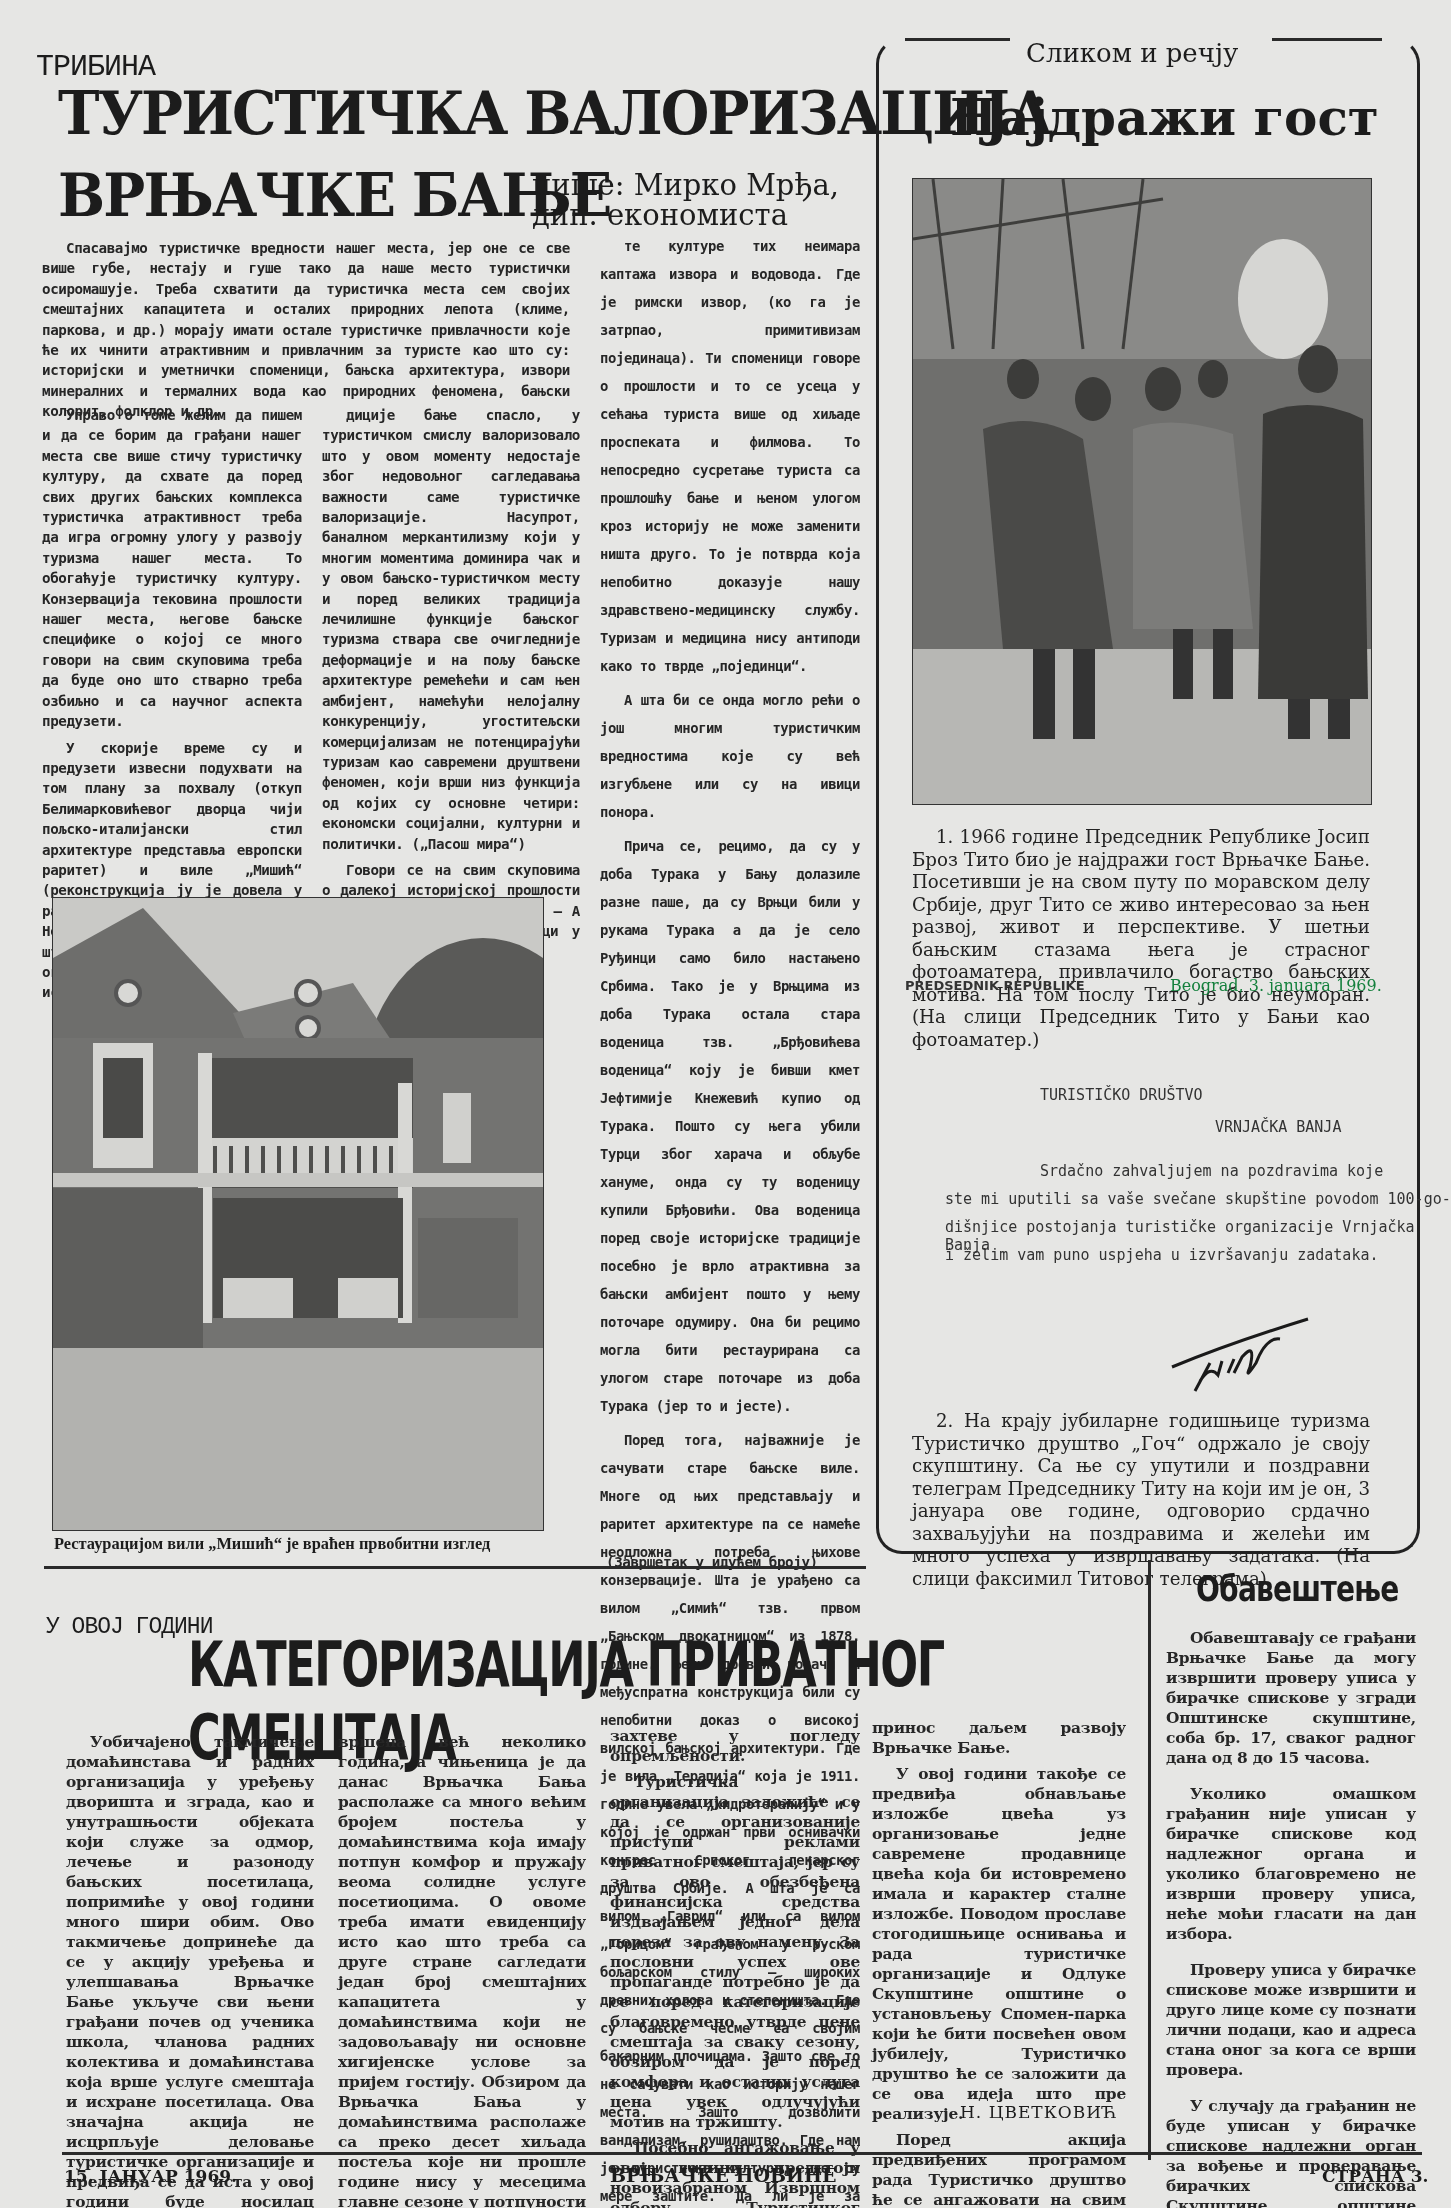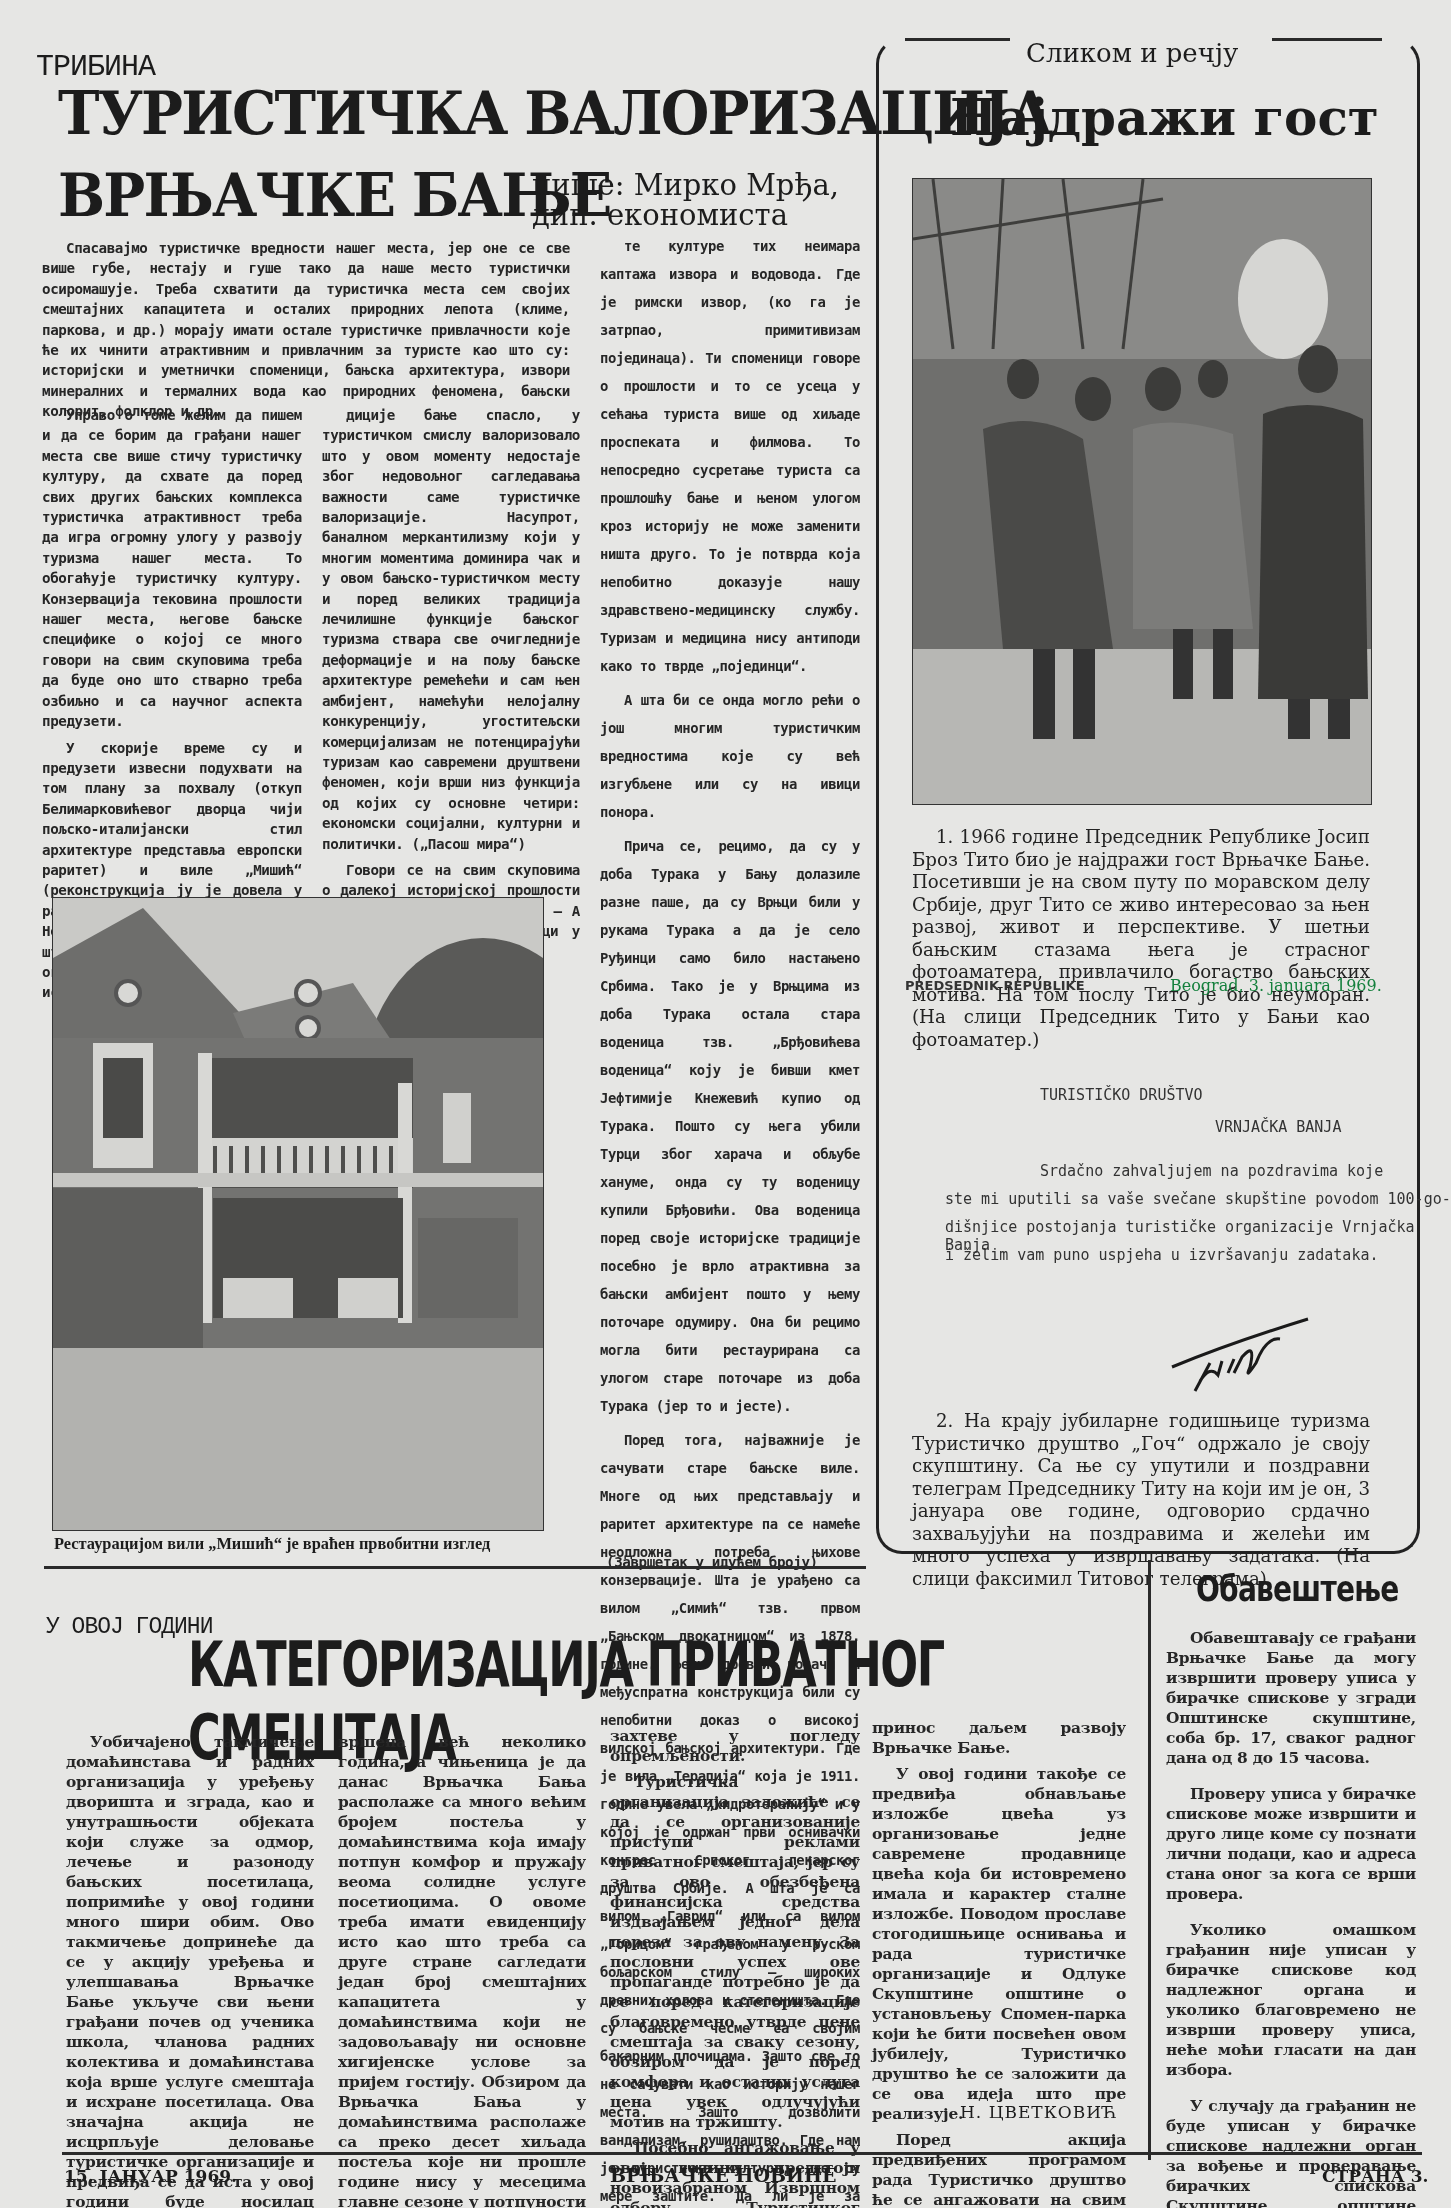--- a/index.html
+++ b/index.html
@@ -169,21 +169,21 @@
   <p style="text-indent:0;">принос даљем развоју Врњачке Бање.</p>
   <p>У овој години такође се предвиђа обнављање изложбе цвећа уз организовање једне савремене продавнице цвећа која би истовремено имала и карактер сталне изложбе. Поводом прославе стогодишњице оснивања и рада туристичке организације и Одлуке Скупштине општине о установљењу Спомен-парка који ће бити посвећен овом јубилеју, Туристичко друштво ће се заложити да се ова идеја што пре реализује.</p>
   <p>Поред акција предвиђених програмом рада Туристичко друштво ће се ангажовати на свим пољима од интереса за туристичку привреду Врњачке Бање.</p>
 </div>
 <div class="abs" style="left:960px; top:2102px; font-family:'DejaVu Serif',serif; font-size:17px; letter-spacing:1px;">Н. ЦВЕТКОВИЋ</div>
 
 <div class="rule" style="left:1148px; top:1560px; width:3px; height:600px;"></div>
 <div class="abs headline" style="left:1196px; top:1568px; font-family:'DejaVu Sans',sans-serif; font-size:36px; letter-spacing:-1px; transform:scaleX(0.78);">Обавештење</div>
 <div class="col" style="left:1166px; top:1628px; width:250px; font-family:'DejaVu Serif',serif; font-size:15.4px; line-height:20px; letter-spacing:-0.2px;">
   <p style="margin-bottom:16px;">Обавештавају се грађани Врњачке Бање да могу извршити проверу уписа у бирачке спискове у згради Општинске скупштине, соба бр. 17, сваког радног дана од 8 до 15 часова.</p>
+  <p style="margin-bottom:16px;">Уколико омашком грађанин није уписан у бирачке спискове код надлежног органа и уколико благовремено не изврши проверу уписа, неће моћи гласати на дан избора.</p>
   <p style="margin-bottom:16px;">Проверу уписа у бирачке спискове може извршити и друго лице коме су познати лични подаци, као и адреса стана оног за кога се врши провера.</p>
-  <p style="margin-bottom:16px;">Уколико омашком грађанин није уписан у бирачке спискове код надлежног органа и уколико благовремено не изврши проверу уписа, неће моћи гласати на дан избора.</p>
   <p>У случају да грађанин не буде уписан у бирачке спискове надлежни орган за вођење и проверавање бирачких спискова Скупштине општине Врњачка Бања, скида са себе одговорност.</p>
 </div>
 
 <div class="rule" style="left:62px; top:2152px; width:1360px; height:3px;"></div>
 <div class="abs footer" style="left:64px; top:2166px;">15. ЈАНУАР 1969.</div>
 <div class="abs footer" style="left:610px; top:2164px; font-size:19px;">ВРЊАЧКЕ НОВИНЕ</div>
 <div class="abs footer" style="left:1322px; top:2166px;">СТРАНА 3.</div>
 
 </body></html>

